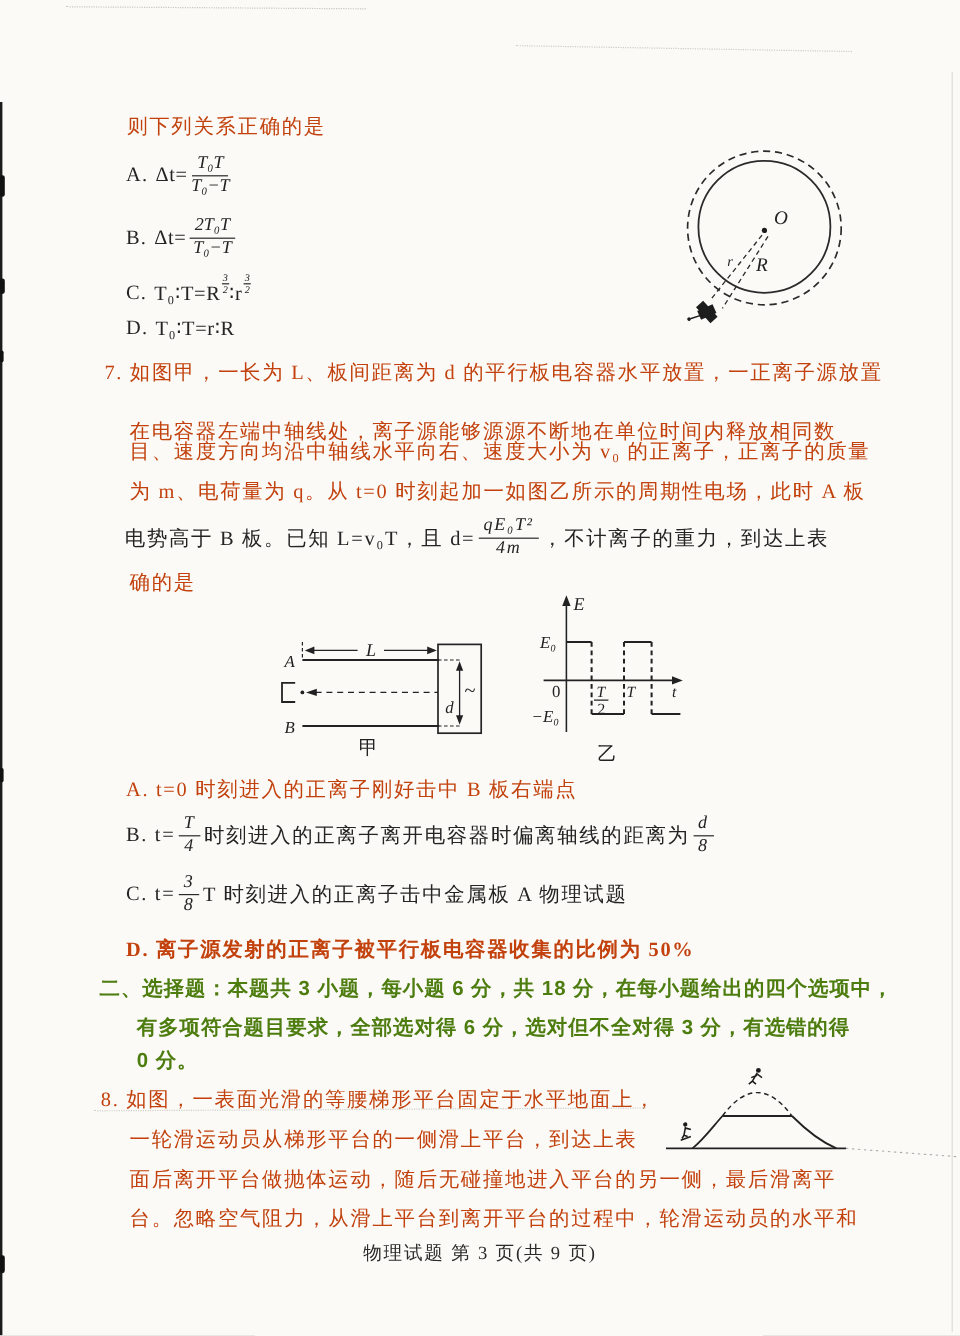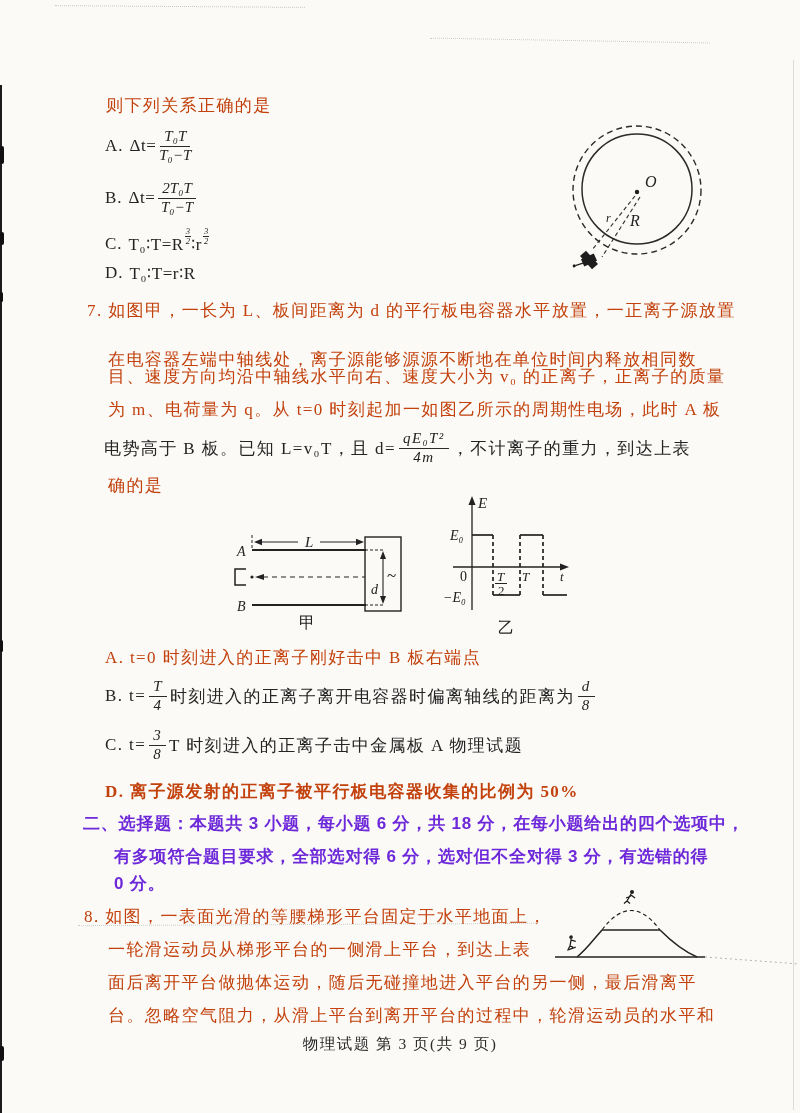--- a/index.html
+++ b/index.html
@@ -9,21 +9,21 @@
   .row{position:absolute;display:flex;align-items:center;white-space:nowrap;font-size:17px;color:#242424;}
   .lab{letter-spacing:1px;margin-right:6px;}
   .math{letter-spacing:.5px;}
   .frac{display:inline-flex;flex-direction:column;align-items:center;font-size:15px;line-height:1.15;
         font-style:italic;margin:0 3px;vertical-align:middle;}
   .frac .top{border-bottom:1.3px solid #2a2a2a;padding:0 4px;}
   .supfrac{display:inline-flex;flex-direction:column;align-items:center;font-size:8.5px;line-height:1.05;
         font-style:italic;transform:translateY(-8px);margin-left:1px;}
   .supfrac .top{border-bottom:.8px solid #2a2a2a;padding:0 1px;}
   .bold-sans{font-family:"Liberation Sans","DejaVu Sans",sans-serif;font-weight:700;letter-spacing:.8px;
-        font-size:17px;color:#6d28d9;}
+        font-size:17px;color:#4d7c0f;}
   .footer{position:absolute;left:0;right:0;text-align:center;font-size:15.5px;letter-spacing:1.5px;color:#2a2a2a;}
   svg text{font-family:"Liberation Serif","DejaVu Serif",serif;fill:#222;}
   .artifact{position:absolute;}
 </style>
 </head>
 <body>
 
 <div class="page">
 
   <div class="artifact" style="left:0;top:85px;width:2px;height:1028px;background:#1c1c1c;"></div>

